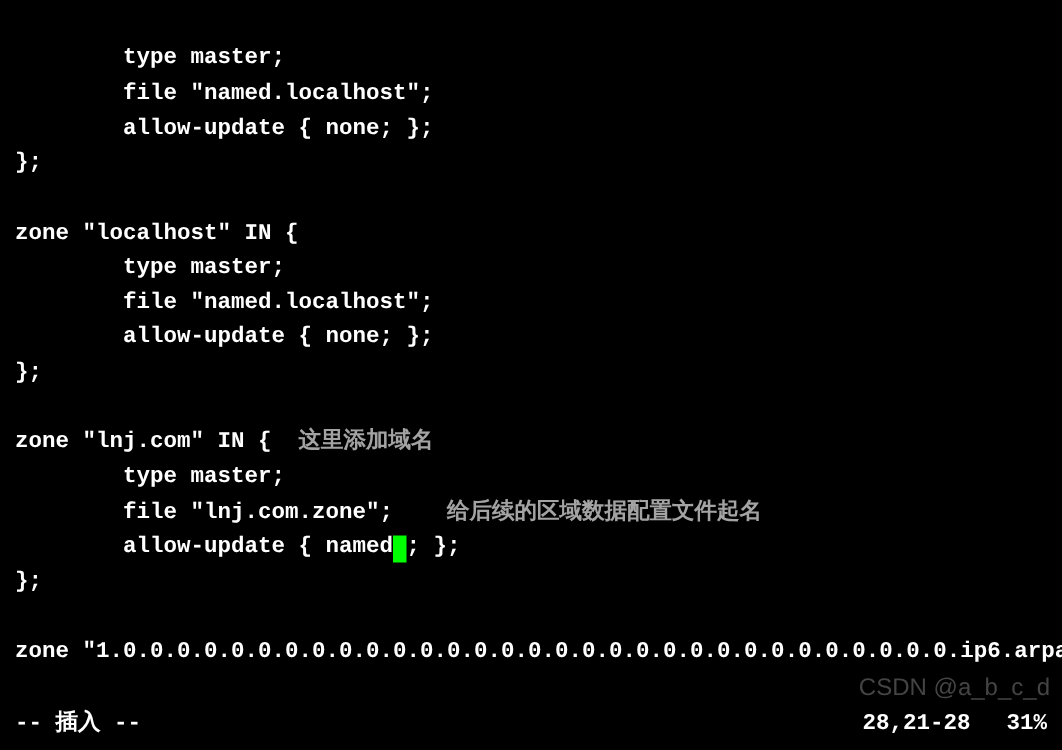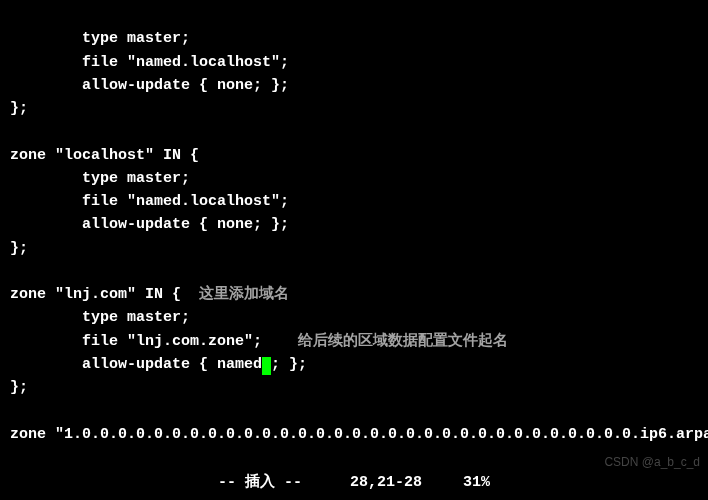--- a/index.html
+++ b/index.html
@@ -32,33 +32,33 @@
       vertical-align: text-bottom;
       position: relative;
       top: 2px;
     }
     .status-bar {
       position: absolute;
       bottom: 6px;
       left: 10px;
       right: 10px;
       display: flex;
-      justify-content: center;
+      justify-content: space-between;
       font-weight: bold;
     }
     .status-right {
       display: flex;
-      gap: 41px;
+      gap: 24px;
       margin-left: 48px;
     }
     .watermark {
       position: absolute;
       right: 8px;
       bottom: 28px;
-      font-size: 12px;
+      font-size: 16px;
       color: #444;
       font-family: sans-serif;
       font-weight: normal;
     }
   </style>
 </head>
 <body>
 
 <div class="editor">
 <span>        type master;</span>

